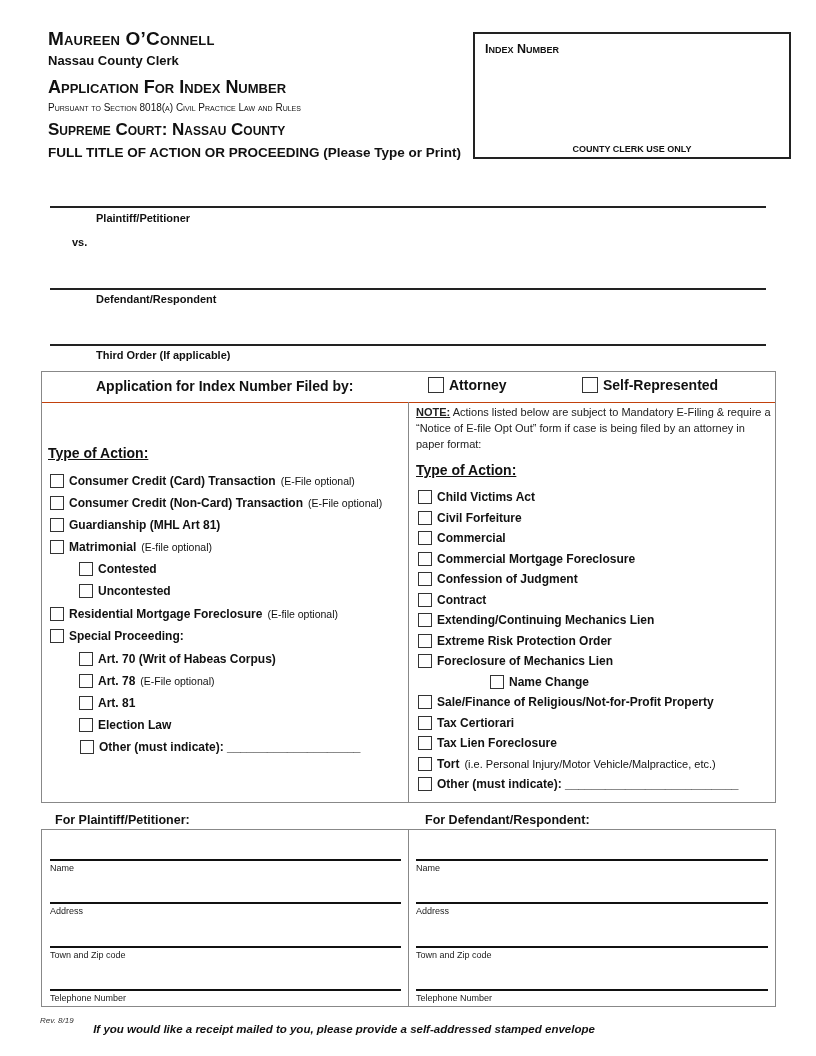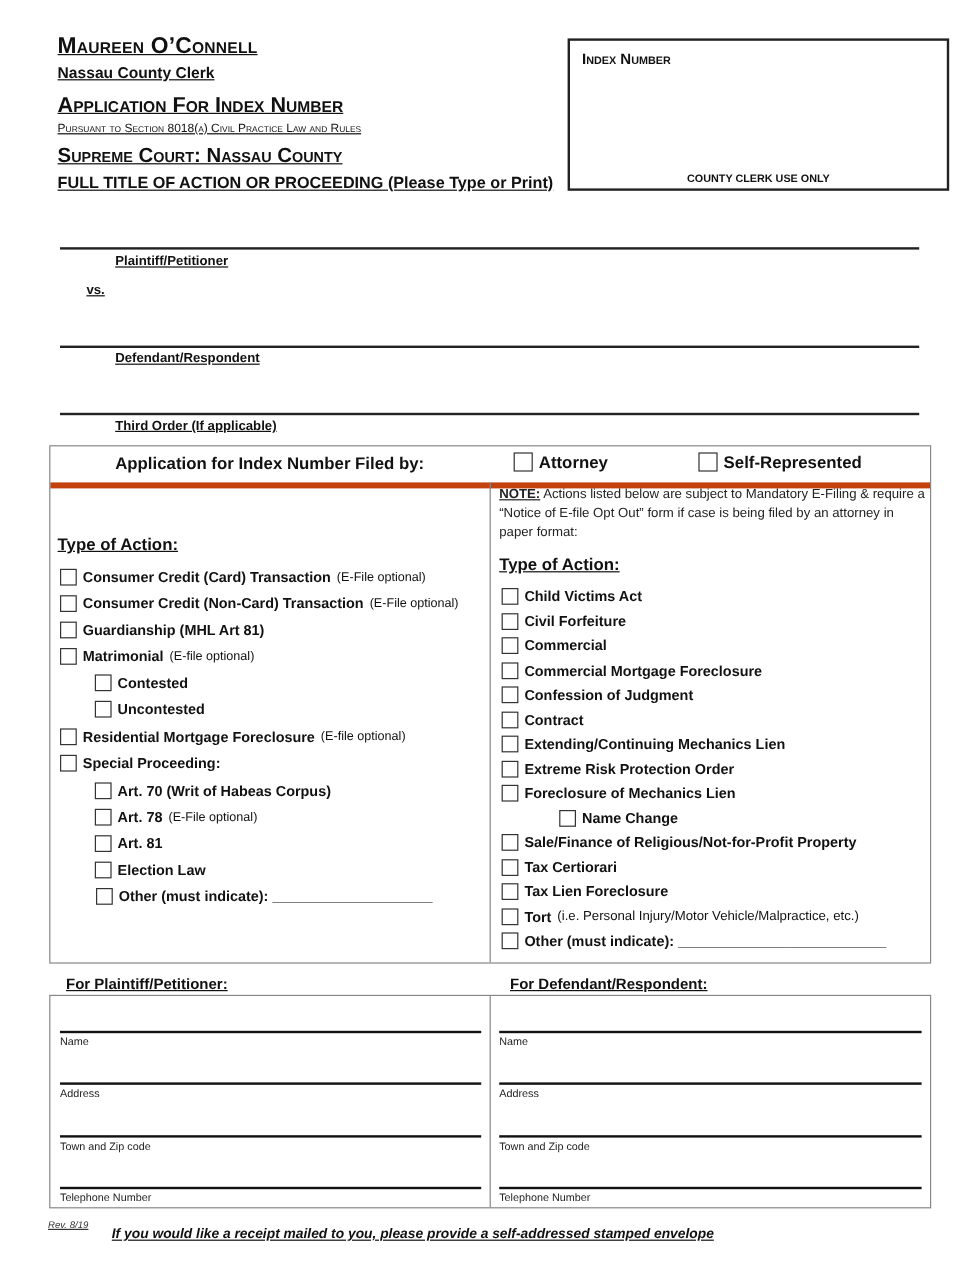--- a/index.html
+++ b/index.html
@@ -1,18 +1,18 @@
 <!DOCTYPE html>
 <html><head>
 <meta charset="utf-8">
 <style>
   html, body { margin:0; padding:0; background:#ffffff; }
   body { width:816px; height:1056px; position:relative; overflow:hidden;
          font-family:"Liberation Sans", "DejaVu Sans", sans-serif; color:#111; }
-  .abs { position:absolute;text-decoration:underline; }
+  .abs { position:absolute; }
   .b { font-weight:bold; }
 
   
   #clerk-name { left:48px; top:28px; font-size:19px; font-weight:bold; font-variant:small-caps; letter-spacing:0.2px; }
   #clerk-title { left:48px; top:53px; font-size:13px; font-weight:bold; }
   #app-title { left:48px; top:77px; font-size:18px; font-weight:bold; font-variant:small-caps; }
   #pursuant { left:48px; top:102px; font-size:10px; font-variant:small-caps; }
   #court { left:48px; top:120px; font-size:17px; font-weight:bold; font-variant:small-caps; }
   #full-title { left:48px; top:145px; font-size:13.5px; font-weight:bold; }
 
@@ -20,21 +20,21 @@
   #index-box .label { position:absolute; left:10px; top:8px; font-size:12.5px; font-weight:bold; font-variant:small-caps; }
   #index-box .clerk-only { position:absolute; left:0; right:0; bottom:3px; text-align:center; font-size:9px; font-weight:bold; }
 
   
   .party-line { left:50px; width:716px; height:0; border-top:2px solid #222; }
   .party-label { left:96px; font-size:11px; font-weight:bold; }
   #vs { left:72px; top:236px; font-size:11px; font-weight:bold; }
 
   
   #main-box { left:41px; top:371px; width:735px; height:432px; border:1px solid #888; box-sizing:border-box; }
-  #header-row { position:absolute; left:0; top:0; right:0; height:30px; border-bottom:5px solid #c2410c; }
+  #header-row { position:absolute; left:0; top:0; right:0; height:30px; border-bottom:1px solid #c2410c; }
   #filed-by-label { position:absolute; left:54px; top:6px; font-size:14px; font-weight:bold; }
   .hdr-opt { position:absolute; top:5px; display:flex; align-items:center; gap:5px; font-size:14px; font-weight:bold; }
   .hdr-opt .cb { width:16px; height:16px; }
   #col-divider { position:absolute; left:366px; top:30px; bottom:0; border-left:1px solid #888; }
 
   .cb { display:inline-block; width:14px; height:14px; border:1px solid #333; box-sizing:border-box; background:#fff; flex:none; }
 
   .note { position:absolute; font-size:11px; line-height:16px; color:#222; }
   .note u.b { text-decoration:underline; font-weight:bold; }
   .toa { position:absolute; font-size:14px; font-weight:bold; text-decoration:underline; }
@@ -181,21 +181,21 @@
       <span>Extending/Continuing Mechanics Lien</span>
     </div>
   <div class="item" style="left:376px; top:262px;">
       <span class="cb"></span>
       <span>Extreme Risk Protection Order</span>
     </div>
   <div class="item" style="left:376px; top:282px;">
       <span class="cb"></span>
       <span>Foreclosure of Mechanics Lien</span>
     </div>
-  <div class="item" style="left:376px; top:303px;padding-left:48px;">
+  <div class="item" style="left:400px; top:303px;padding-left:48px;">
       <span class="cb"></span>
       <span>Name Change</span>
     </div>
   <div class="item" style="left:376px; top:323px;">
       <span class="cb"></span>
       <span>Sale/Finance of Religious/Not-for-Profit Property</span>
     </div>
   <div class="item" style="left:376px; top:344px;">
       <span class="cb"></span>
       <span>Tax Certiorari</span>

